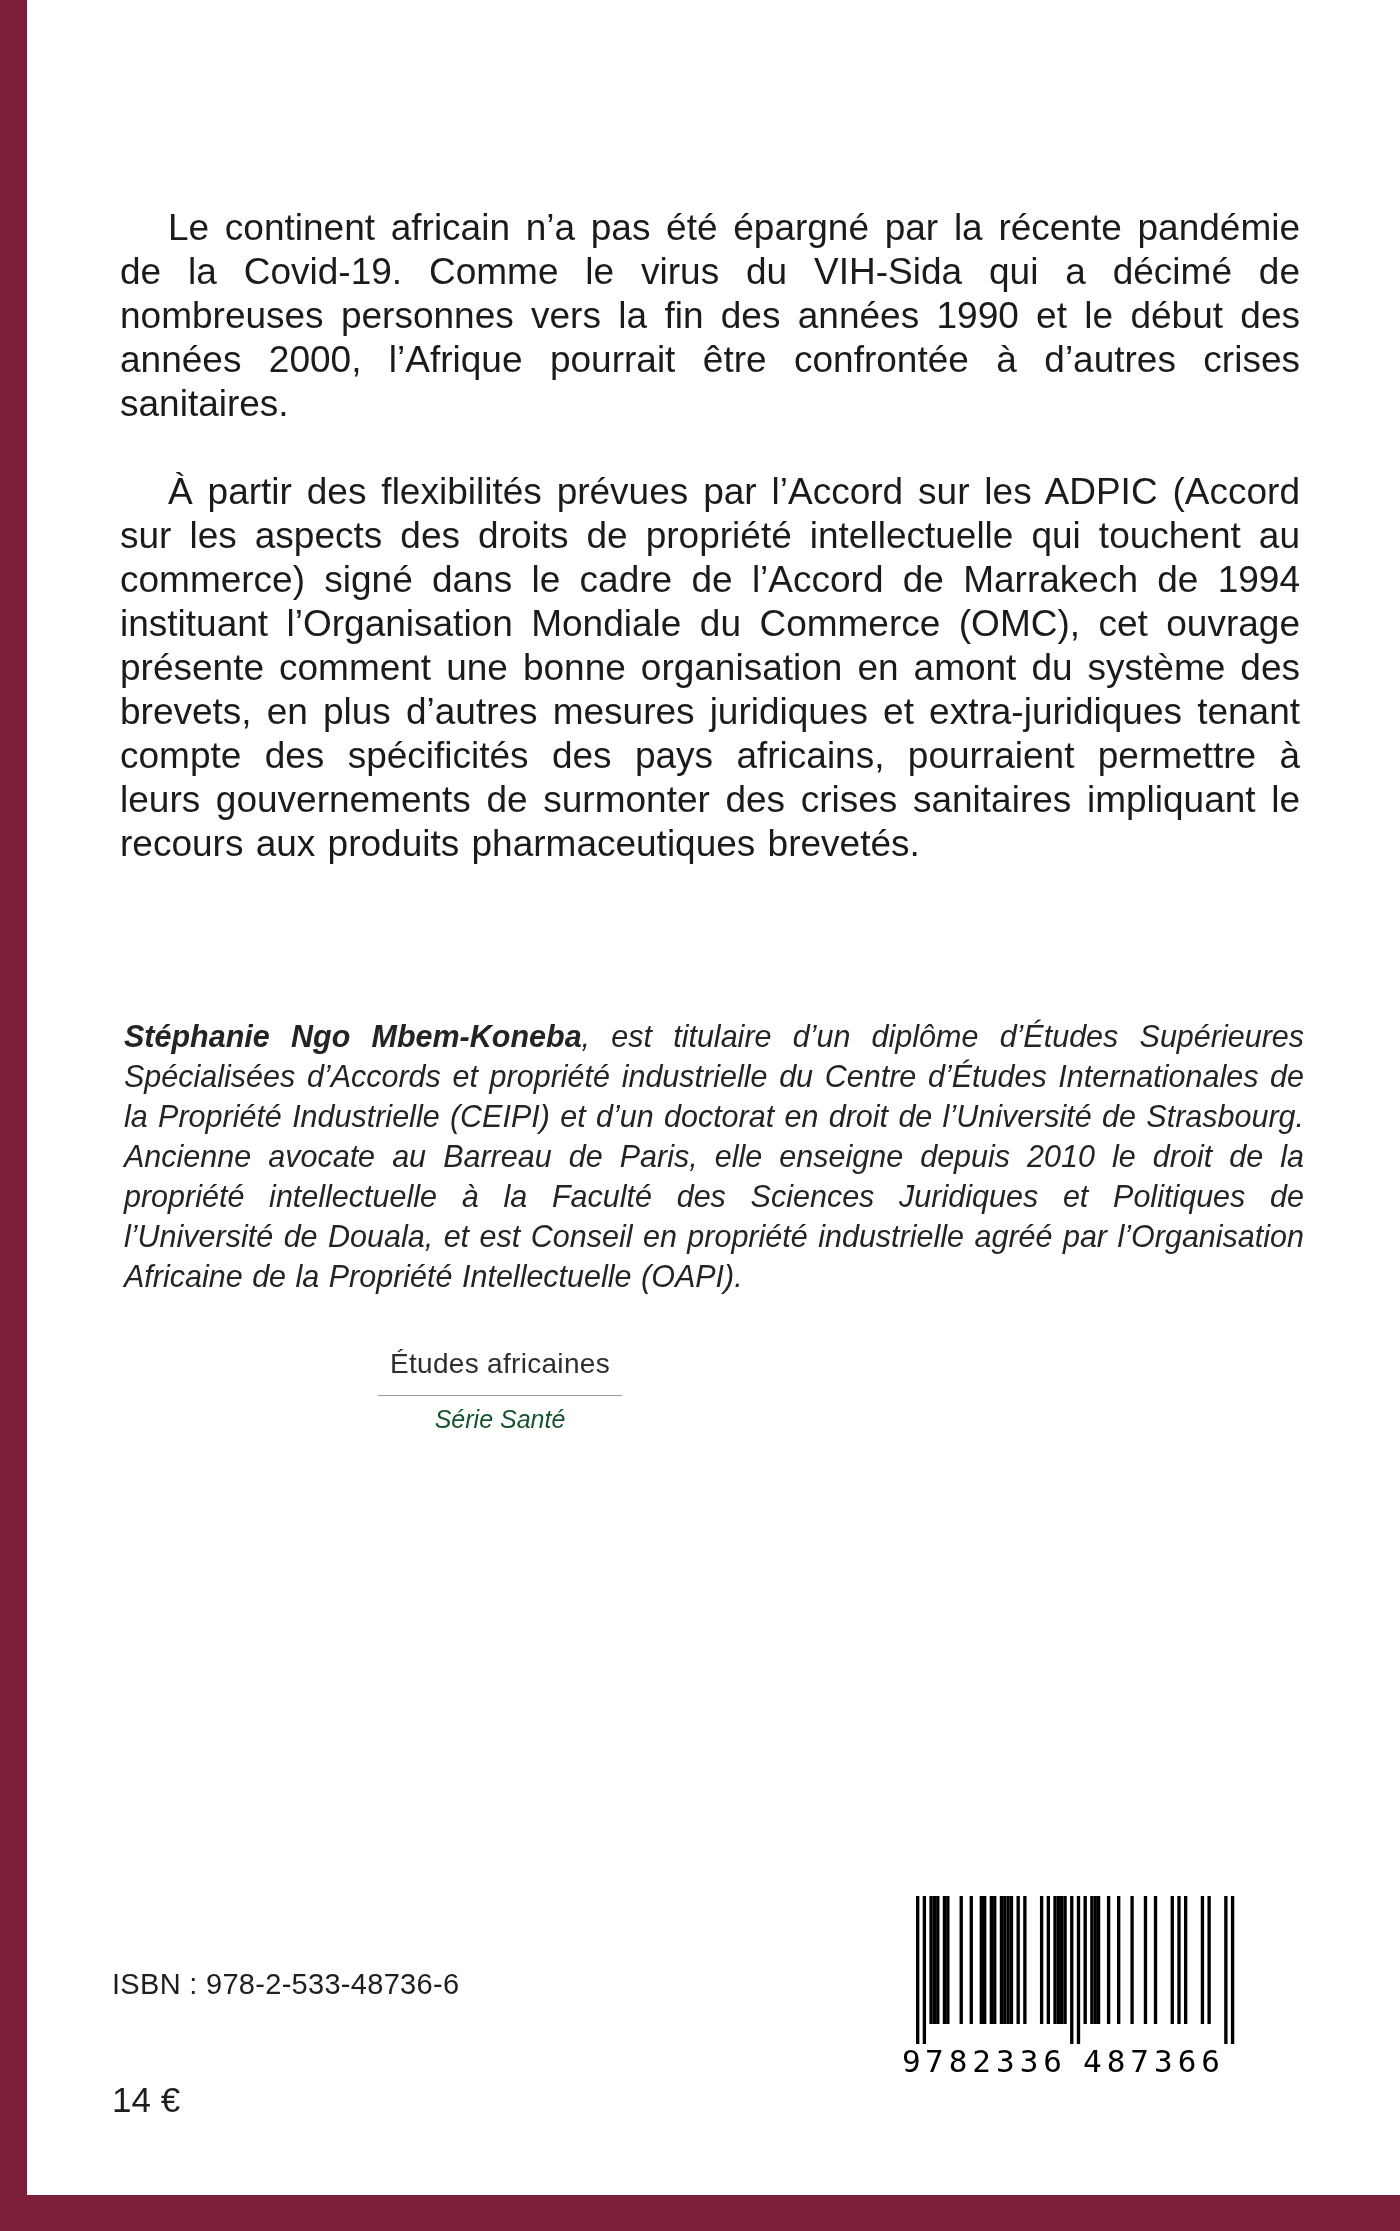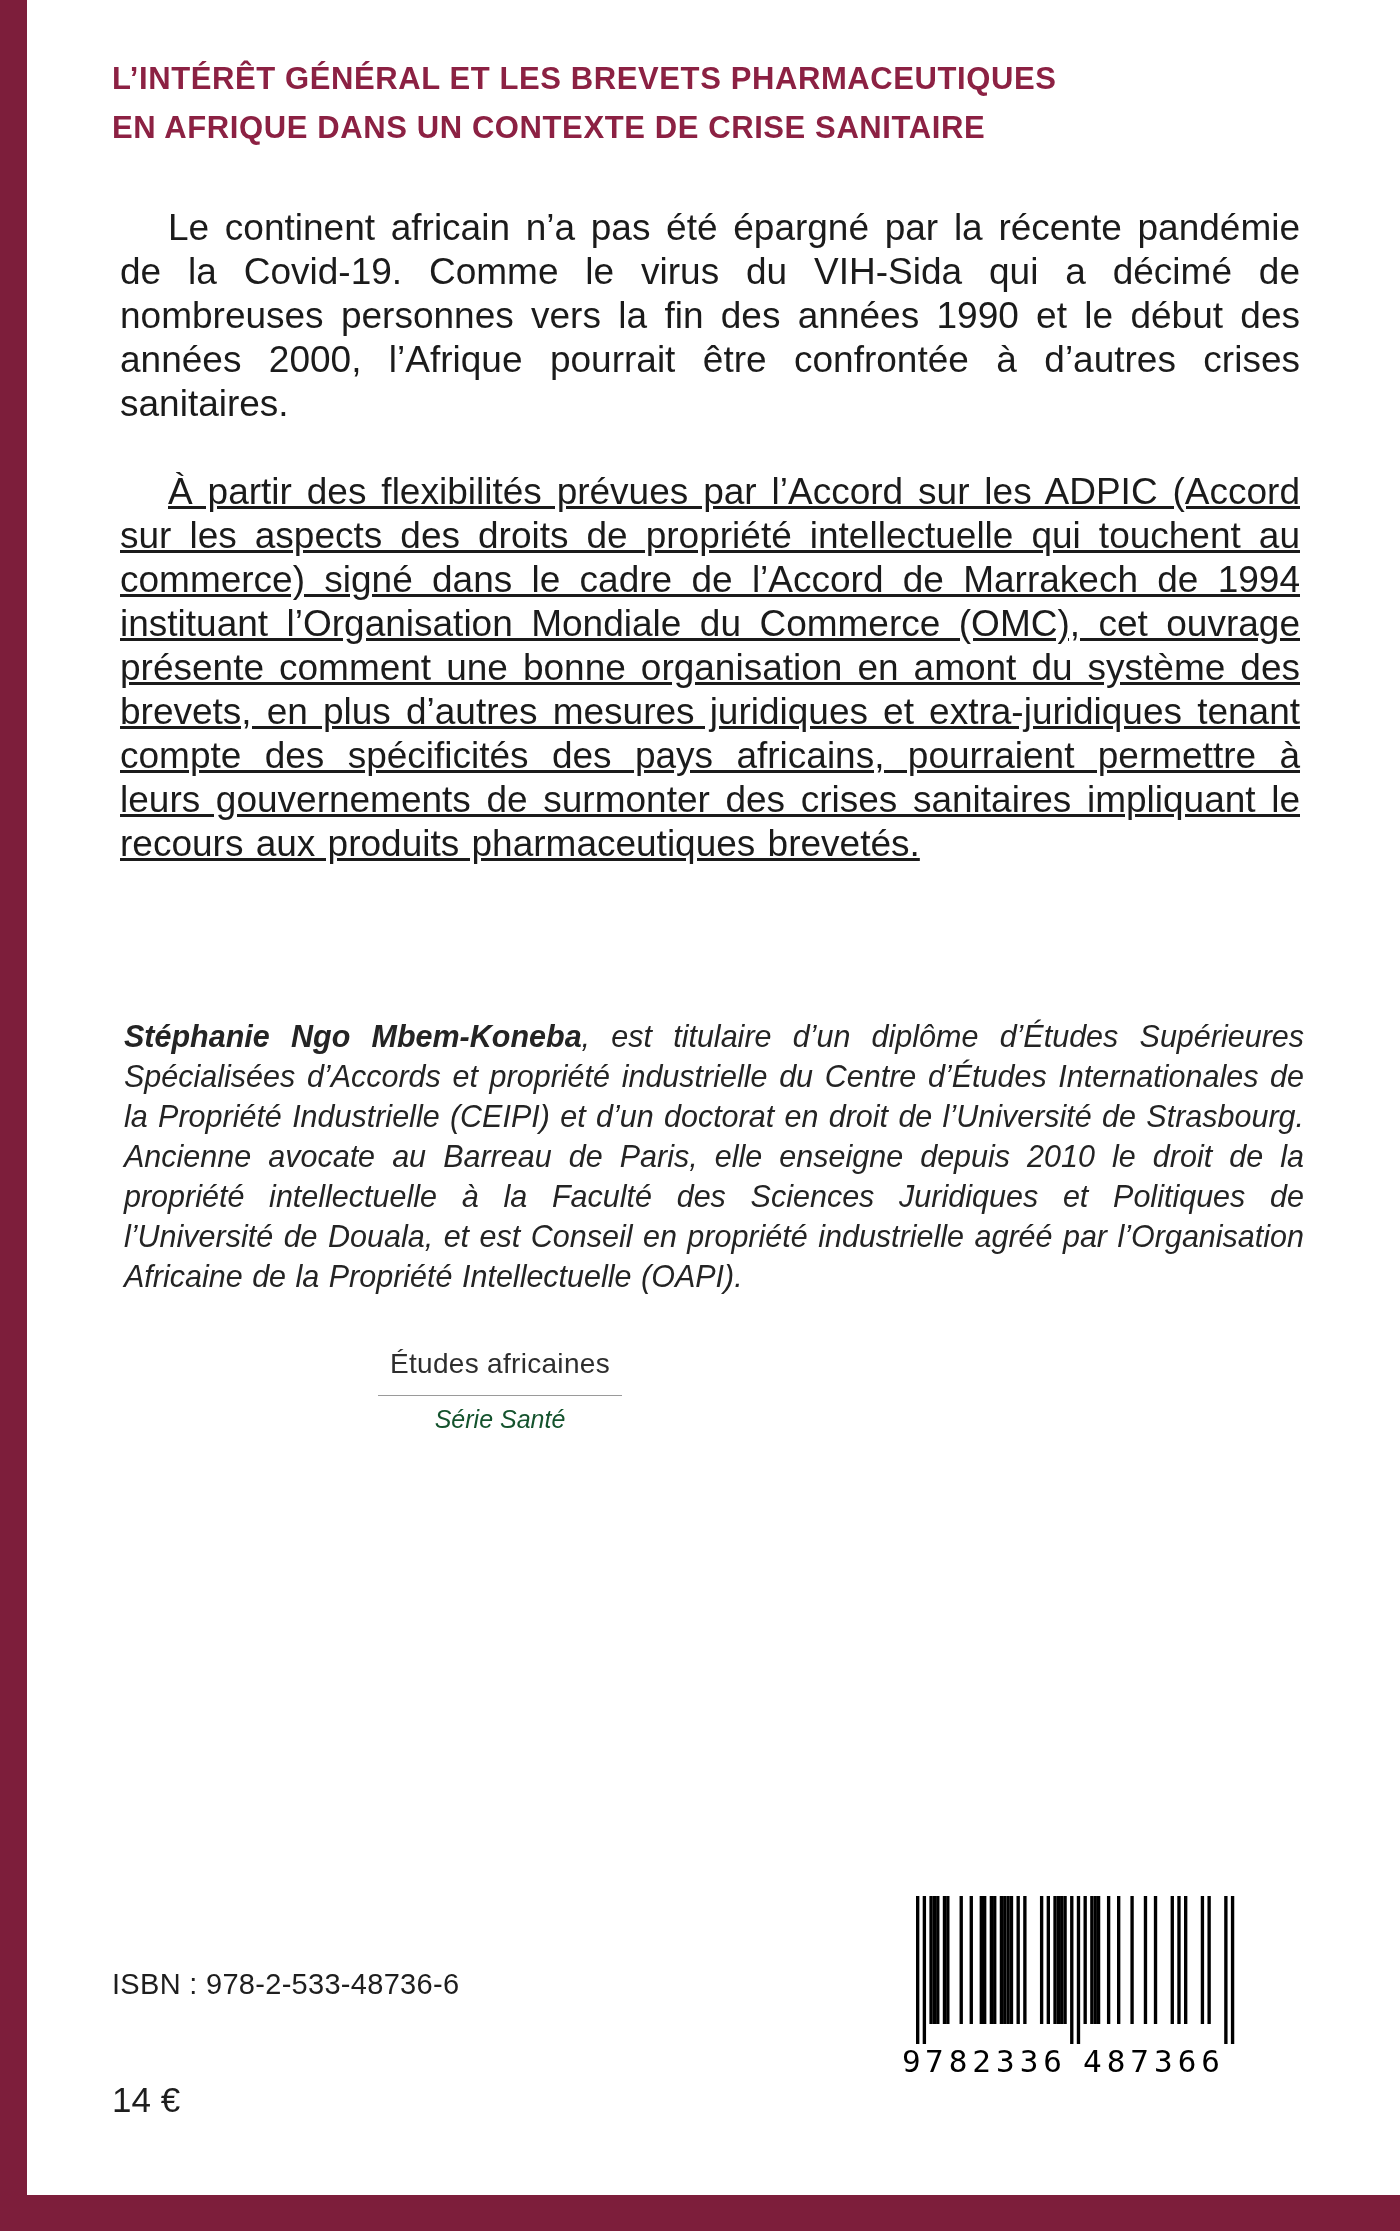--- a/index.html
+++ b/index.html
@@ -18,21 +18,21 @@
     font-weight:700;letter-spacing:.6px;
   }
   .title span{display:block;}
 
   .para{
     position:absolute;left:112px;width:1180px;margin:8px;
     font-size:37px;line-height:44px;text-align:justify;
     color:var(--text,#1b1b1b);text-indent:48px;word-spacing:2px;
   }
   .para-1{top:198px;}
-  .para-2{top:462px;text-decoration:underline;}
+  .para-2{top:462px;}
 
   .bio{
     position:absolute;left:112px;top:1004px;width:1180px;margin:12px;
     font-size:30.5px;line-height:40px;font-style:italic;text-align:justify;
     color:#242424;word-spacing:1px;
   }
   .bio .author{font-weight:700;}
 
   .collection{position:absolute;left:110px;top:1348px;width:780px;text-align:center;}
   .cname{
@@ -49,24 +49,20 @@
   .bcd{font-family:"DejaVu Sans Mono","Liberation Mono",monospace;font-size:31px;letter-spacing:5px;fill:#000;}
 </style>
 </head>
 <body>
 
 <div class="page">
 
   <div class="stripe"></div>
   <div class="bottombar"></div>
 
-  <h1 class="title">
-    <span>L’INTÉRÊT GÉNÉRAL ET LES BREVETS PHARMACEUTIQUES</span>
-    <span>EN AFRIQUE DANS UN CONTEXTE DE CRISE SANITAIRE</span>
-  </h1>
 
   <p class="para para-1">Le continent africain n’a pas été épargné par la récente pandémie de la Covid-19. Comme le virus du VIH-Sida qui a décimé de nombreuses personnes vers la fin des années 1990 et le début des années 2000, l’Afrique pourrait être confrontée à d’autres crises sanitaires.</p>
   <p class="para para-2">À partir des flexibilités prévues par l’Accord sur les ADPIC (Accord sur les aspects des droits de propriété intellectuelle qui touchent au commerce) signé dans le cadre de l’Accord de Marrakech de 1994 instituant l’Organisation Mondiale du Commerce (OMC), cet ouvrage présente comment une bonne organisation en amont du système des brevets, en plus d’autres mesures juridiques et extra-juridiques tenant compte des spécificités des pays africains, pourraient permettre à leurs gouvernements de surmonter des crises sanitaires impliquant le recours aux produits pharmaceutiques brevetés.</p>
 
   <p class="bio"><span class="author">Stéphanie Ngo Mbem-Koneba</span><span>, est titulaire d’un diplôme d’Études Supérieures Spécialisées d’Accords et propriété industrielle du Centre d’Études Internationales de la Propriété Industrielle (CEIPI) et d’un doctorat en droit de l’Université de Strasbourg. Ancienne avocate au Barreau de Paris, elle enseigne depuis 2010 le droit de la propriété intellectuelle à la Faculté des Sciences Juridiques et Politiques de l’Université de Douala, et est Conseil en propriété industrielle agréé par l’Organisation Africaine de la Propriété Intellectuelle (OAPI).</span></p>
 
   <div class="collection">
     <div>
       <span class="cname">Études africaines</span>
     </div>

